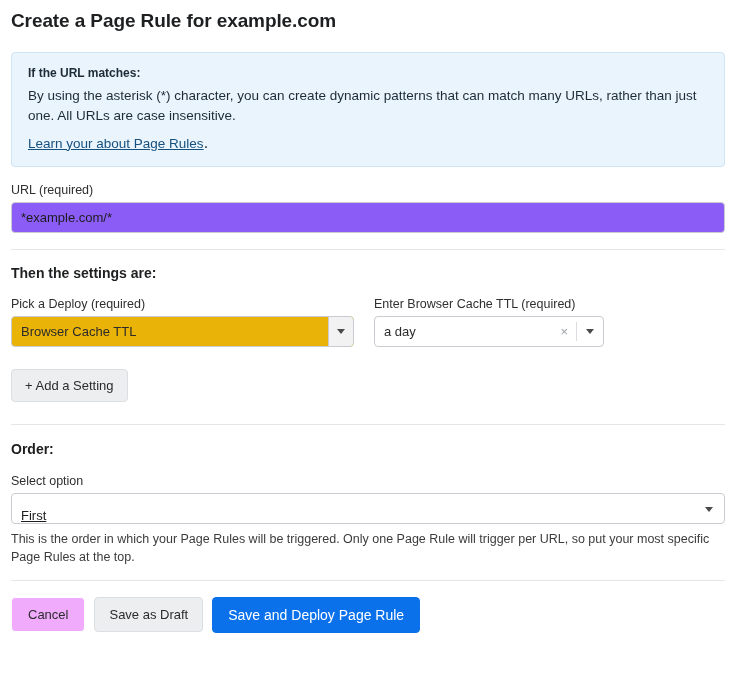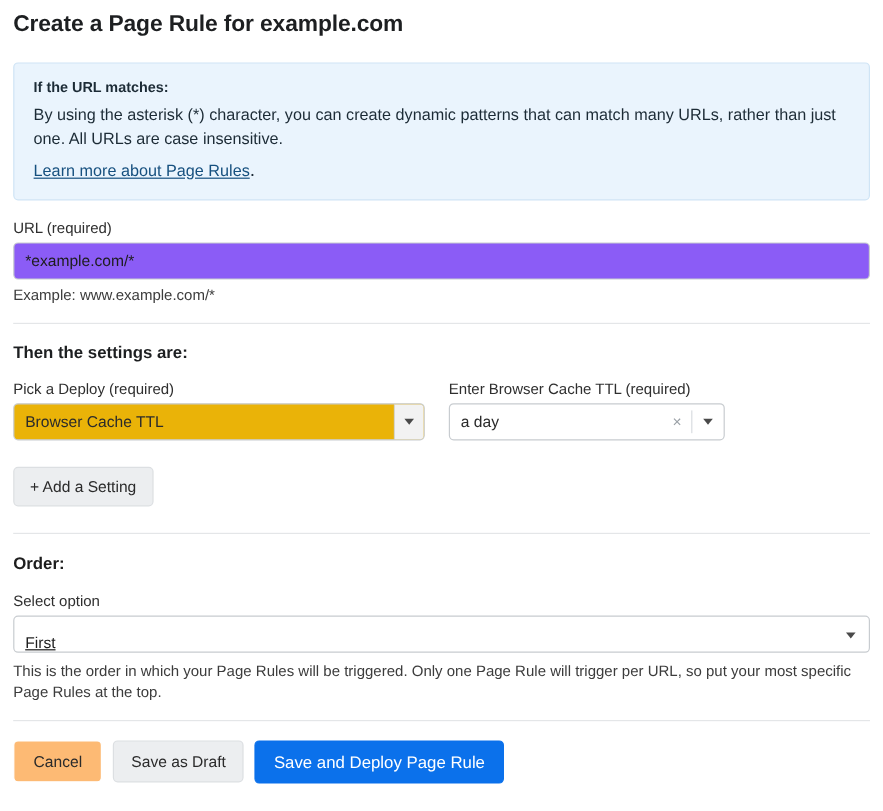--- a/index.html
+++ b/index.html
@@ -208,21 +208,21 @@
     margin-top: 6px;
   }
 
   .actions {
     display: flex;
     align-items: center;
     gap: 9px;
     margin-top: 16px;
   }
   .btn-plain {
-    background: #fdba74;
+    background: #f0abfc;
     border: 1px solid #fff;
     border-radius: 4px;
     font-size: 13px;
     padding: 9px 16px;
     color: #2b2b2b;
     cursor: pointer;
   }
   .btn-grey {
     background: #eceef0;
     border: 1px solid #dcdfe2;
@@ -247,27 +247,26 @@
 <body>
 
 <div class="page">
 
   <h1 class="page-title">Create a Page Rule for example.com</h1>
 
   <div class="callout">
     <div class="callout-title">If the URL matches:</div>
     <div class="callout-body">By using the asterisk (*) character, you can create dynamic patterns that can match many URLs, rather than just one. All URLs are case insensitive.</div>
     <div style="margin-top:7px;">
-      <span class="callout-link">Learn more about Page Rules</span><span>.</span>
+      <span class="callout-link">Learn your about Page Rules</span><span>.</span>
     </div>
   </div>
 
   <div class="field-label">URL (required)</div>
   <input class="text-input" value="*example.com/*" style="">
-  <div class="hint">Example: www.example.com/*</div>
 
   <hr class="divider">
 
   <div class="section-title">Then the settings are:</div>
 
   <div class="row">
     <div class="col-setting">
       <div class="field-label" style="margin-top:0;">Pick a Deploy (required)</div>
       <div class="select-wrap">
         <div class="select-box">Browser Cache TTL</div>

